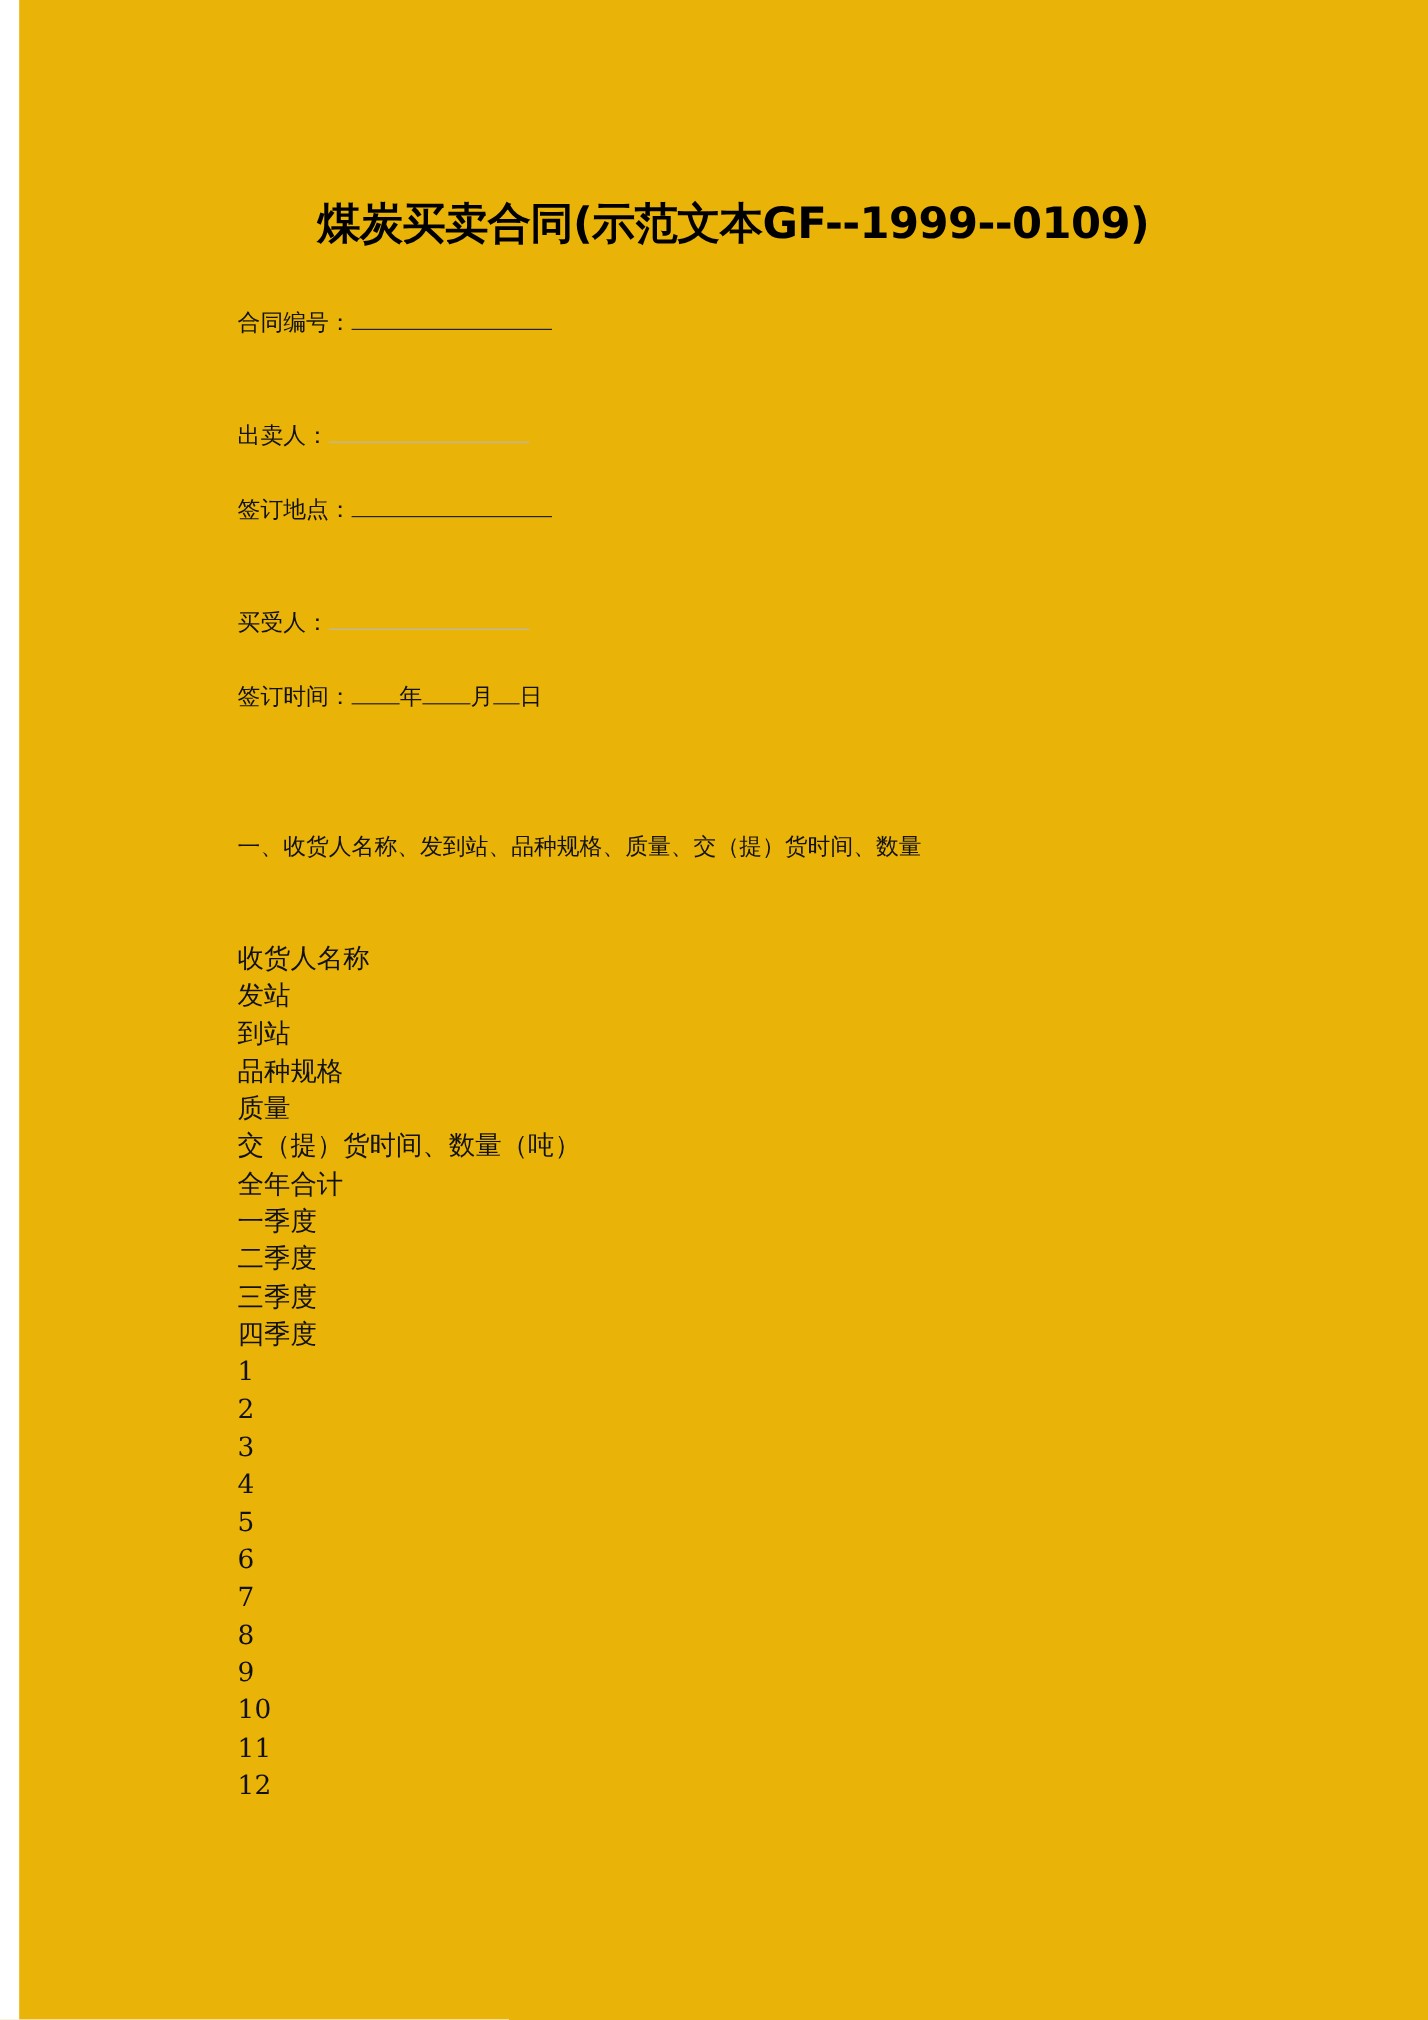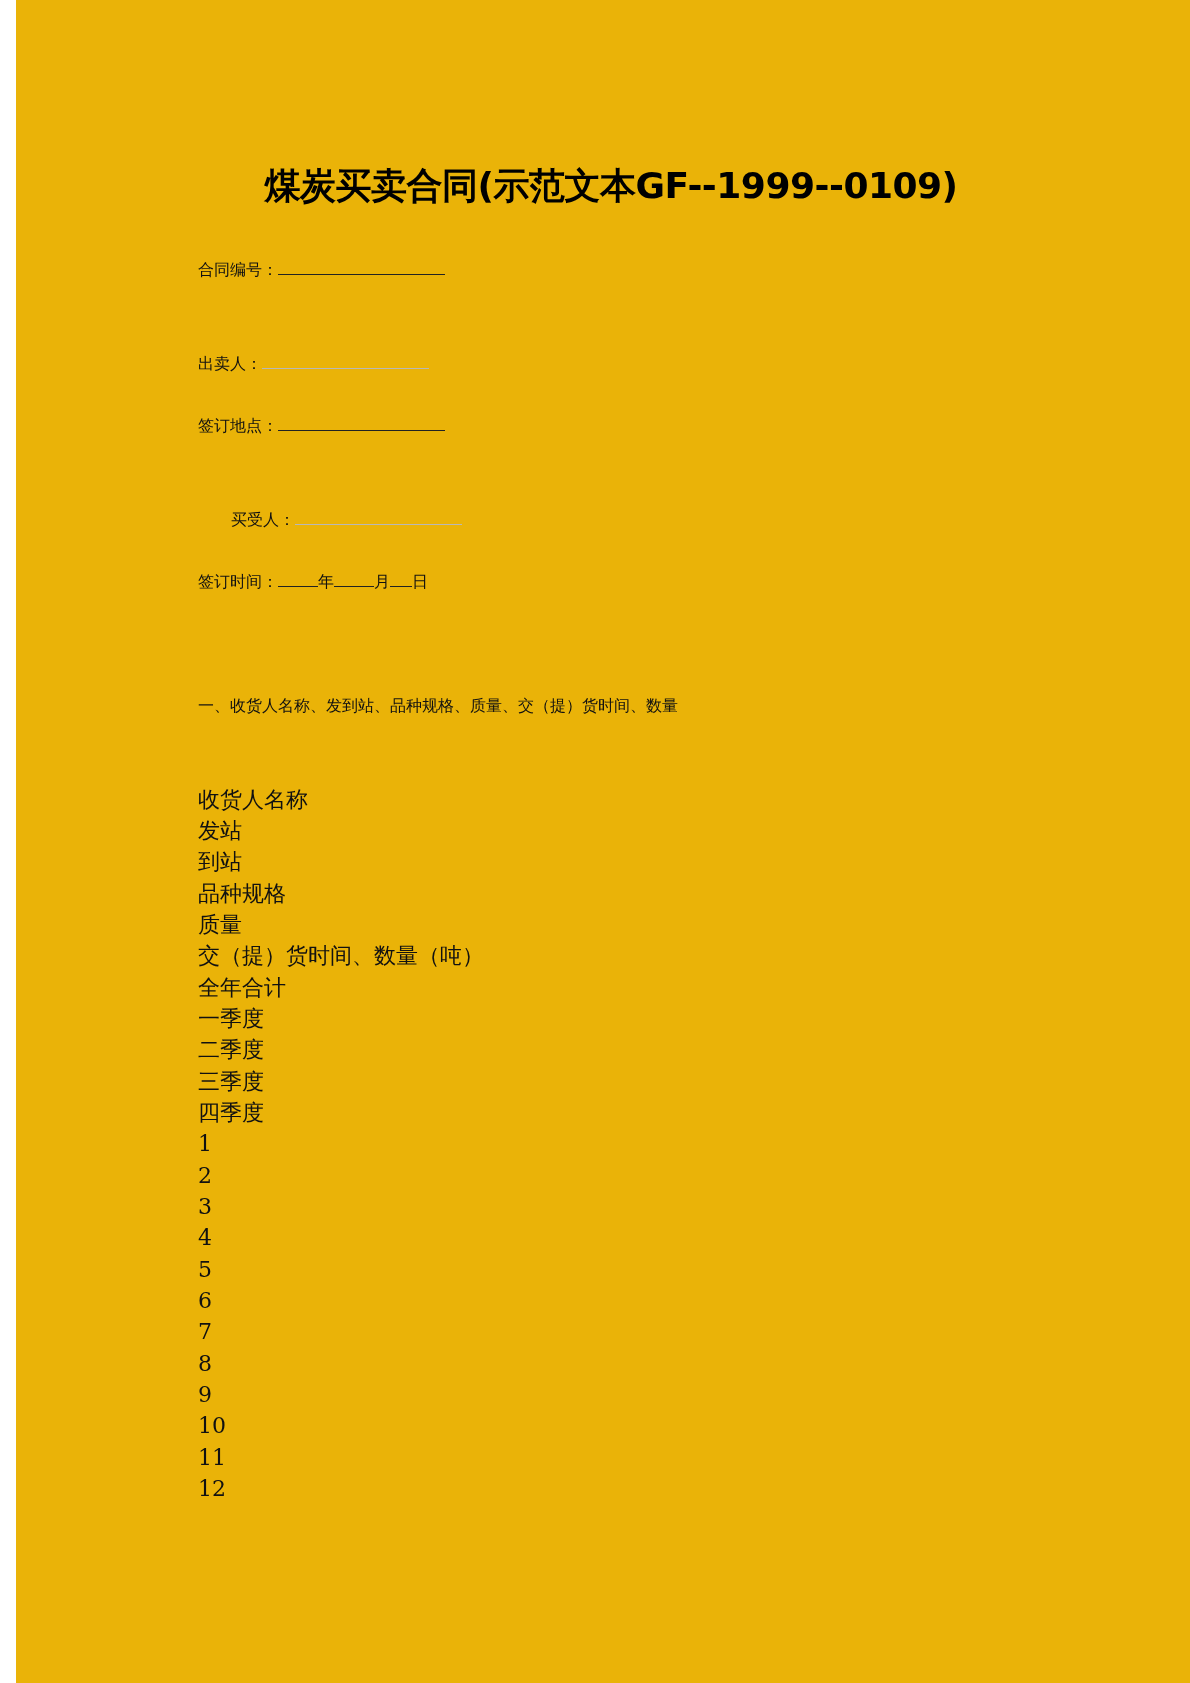--- a/index.html
+++ b/index.html
@@ -8,21 +8,21 @@
       position: absolute; left: 16px; top: 0; width: 1190px; height: 1683px;
       background: #eab308; color: #111111;
       font-family: "DejaVu Serif", "Liberation Serif", serif;
     }
     .title {
       position: absolute; left: 0; top: 162px; width: 1190px; text-align: center;
       font-family: "DejaVu Sans", "Liberation Sans", sans-serif;
       font-weight: bold; font-size: 36px; letter-spacing: -0.5px; color: #000;
     }
     .line {
-      position: absolute; left: 182px; font-size: 16px; line-height: 24px; white-space: nowrap;
+      position: absolute; left: 182px; font-size: 19px; line-height: 24px; white-space: nowrap;
     }
     .blank {
       display: inline-block; border-bottom: 1px solid #222; height: 18px; vertical-align: baseline;
     }
     .blank.light { border-bottom-color: #b8b8b8; }
     .list-item { position: absolute; left: 182px; font-size: 22px; line-height: 24px; white-space: nowrap; }
   </style>
 </head>
 <body>
 
@@ -35,21 +35,21 @@
   </div>
 
   <div class="line" style="top:350px;">
     <span>出卖人：</span><span class="blank light" style="width:167px;"></span>
   </div>
 
   <div class="line" style="top:412px;">
     <span>签订地点：</span><span class="blank" style="width:167px;"></span>
   </div>
 
-  <div class="line" style="top:506px;margin-left:33px;">
+  <div class="line" style="top:506px;">
     <span>买受人：</span><span class="blank light" style="width:167px;"></span>
   </div>
 
   <div class="line" style="top:568px;">
     <span>签订时间：</span><span class="blank" style="width:40px;"></span><span>年</span><span class="blank" style="width:40px;"></span><span>月</span><span class="blank" style="width:22px;"></span><span>日</span>
   </div>
 
   <div class="line" style="top:694px;">一、收货人名称、发到站、品种规格、质量、交（提）货时间、数量</div>
 
   <div>

